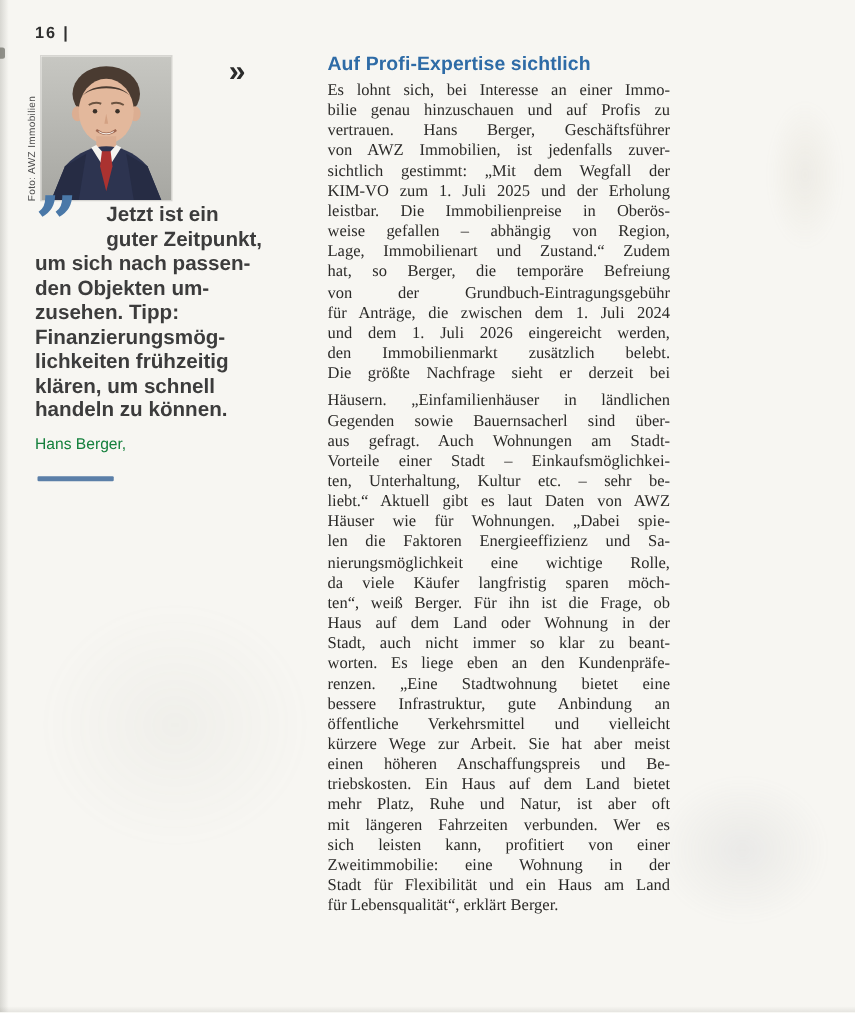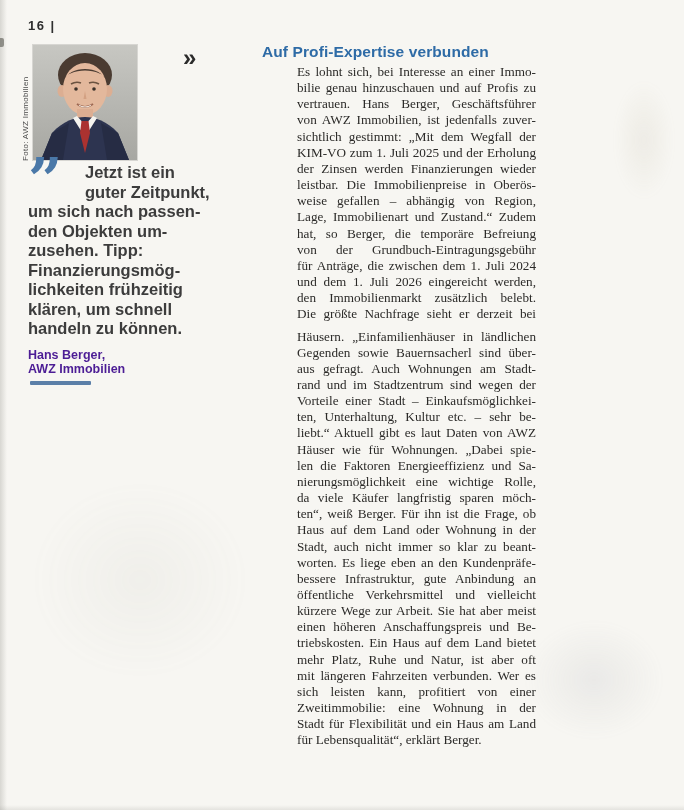--- a/index.html
+++ b/index.html
@@ -35,29 +35,29 @@
   .continuation-marker { position:absolute; left:183px; top:44px; font-size:24px;
     font-weight:bold; color:#2b2b2b; }
   
   .quote-block { position:absolute; left:28px; top:163px; width:218px;
     color:#3c3c3c; font-weight:bold; font-size:16.5px; line-height:19.5px; }
   .quote-glyph { float:left; width:57px; height:38px;
     font-family:"DejaVu Serif", serif; font-weight:bold;
     font-size:60px; line-height:34px; color:#4a78a8; }
   .quote-line { white-space:nowrap; }
   .quote-attribution { margin-top:9px; font-size:12.5px; line-height:14.5px;
-    font-weight:bold; color:#4c1d95; clear:left; }
+    font-weight:normal; color:#15803d; clear:left; }
   .quote-rule { position:absolute; left:30px; top:381px; width:61px; height:4px;
     background:#5b7fa8; border-radius:1px; }
   
   .article { position:absolute; left:262px; top:44px; width:274px; }
   .article-heading { margin:0 0 4px 0; font-size:15.5px; line-height:16px;
     font-weight:bold; color:#2e6ba6; letter-spacing:.1px; }
   .article-body { font-family:"Liberation Serif", serif; font-size:13.2px;
-    line-height:16.15px; color:#2b2a28;margin-left:35px; }
+    line-height:16.15px; color:#2b2a28; }
   .a-line { text-align:justify; text-align-last:justify; white-space:nowrap; overflow:hidden; }
   #para2 { margin-top:6px; }
   #para2 .a-line:last-child { text-align-last:left; }
 </style>
 </head>
 <body>
 
 <div class="page">
 
   <div class="edge-shadow-left"></div>
@@ -111,64 +111,62 @@
         <div class="quote-line">um sich nach passen-</div>
         <div class="quote-line">den Objekten um-</div>
         <div class="quote-line">zusehen. Tipp:</div>
         <div class="quote-line">Finanzierungsmög-</div>
         <div class="quote-line">lichkeiten frühzeitig</div>
         <div class="quote-line">klären, um schnell</div>
         <div class="quote-line">handeln zu können.</div>
       </div>
     <div class="quote-attribution">
       <div>Hans Berger,</div>
-      <div>AWZ Immobilien</div>
     </div>
   </div>
   <div class="quote-rule"></div>
 
   <div class="article">
-    <h2 class="article-heading">Auf Profi-Expertise verbunden</h2>
+    <h2 class="article-heading">Auf Profi-Expertise sichtlich</h2>
     <div class="article-body">
       <div id="para1">
 
       <div class="a-line">Es lohnt sich, bei Interesse an einer Immo-</div>
           <div class="a-line">bilie genau hinzuschauen und auf Profis zu</div>
           <div class="a-line">vertrauen. Hans Berger, Geschäftsführer</div>
           <div class="a-line">von AWZ Immobilien, ist jedenfalls zuver-</div>
           <div class="a-line">sichtlich gestimmt: „Mit dem Wegfall der</div>
           <div class="a-line">KIM-VO zum 1. Juli 2025 und der Erholung</div>
-          <div class="a-line">der Zinsen werden Finanzierungen wieder</div>
           <div class="a-line">leistbar. Die Immobilienpreise in Oberös-</div>
           <div class="a-line">weise gefallen – abhängig von Region,</div>
           <div class="a-line">Lage, Immobilienart und Zustand.“ Zudem</div>
           <div class="a-line">hat, so Berger, die temporäre Befreiung</div>
           <div class="a-line">von der Grundbuch-Eintragungsgebühr</div>
           <div class="a-line">für Anträge, die zwischen dem 1. Juli 2024</div>
           <div class="a-line">und dem 1. Juli 2026 eingereicht werden,</div>
           <div class="a-line">den Immobilienmarkt zusätzlich belebt.</div>
           <div class="a-line">Die größte Nachfrage sieht er derzeit bei</div>
         </div>
       <div id="para2">
 
       <div class="a-line">Häusern. „Einfamilienhäuser in ländlichen</div>
           <div class="a-line">Gegenden sowie Bauernsacherl sind über-</div>
           <div class="a-line">aus gefragt. Auch Wohnungen am Stadt-</div>
-          <div class="a-line">rand und im Stadtzentrum sind wegen der</div>
           <div class="a-line">Vorteile einer Stadt – Einkaufsmöglichkei-</div>
           <div class="a-line">ten, Unterhaltung, Kultur etc. – sehr be-</div>
           <div class="a-line">liebt.“ Aktuell gibt es laut Daten von AWZ</div>
           <div class="a-line">Häuser wie für Wohnungen. „Dabei spie-</div>
           <div class="a-line">len die Faktoren Energieeffizienz und Sa-</div>
           <div class="a-line">nierungsmöglichkeit eine wichtige Rolle,</div>
           <div class="a-line">da viele Käufer langfristig sparen möch-</div>
           <div class="a-line">ten“, weiß Berger. Für ihn ist die Frage, ob</div>
           <div class="a-line">Haus auf dem Land oder Wohnung in der</div>
           <div class="a-line">Stadt, auch nicht immer so klar zu beant-</div>
           <div class="a-line">worten. Es liege eben an den Kundenpräfe-</div>
+          <div class="a-line">renzen. „Eine Stadtwohnung bietet eine</div>
           <div class="a-line">bessere Infrastruktur, gute Anbindung an</div>
           <div class="a-line">öffentliche Verkehrsmittel und vielleicht</div>
           <div class="a-line">kürzere Wege zur Arbeit. Sie hat aber meist</div>
           <div class="a-line">einen höheren Anschaffungspreis und Be-</div>
           <div class="a-line">triebskosten. Ein Haus auf dem Land bietet</div>
           <div class="a-line">mehr Platz, Ruhe und Natur, ist aber oft</div>
           <div class="a-line">mit längeren Fahrzeiten verbunden. Wer es</div>
           <div class="a-line">sich leisten kann, profitiert von einer</div>
           <div class="a-line">Zweitimmobilie: eine Wohnung in der</div>
           <div class="a-line">Stadt für Flexibilität und ein Haus am Land</div>

